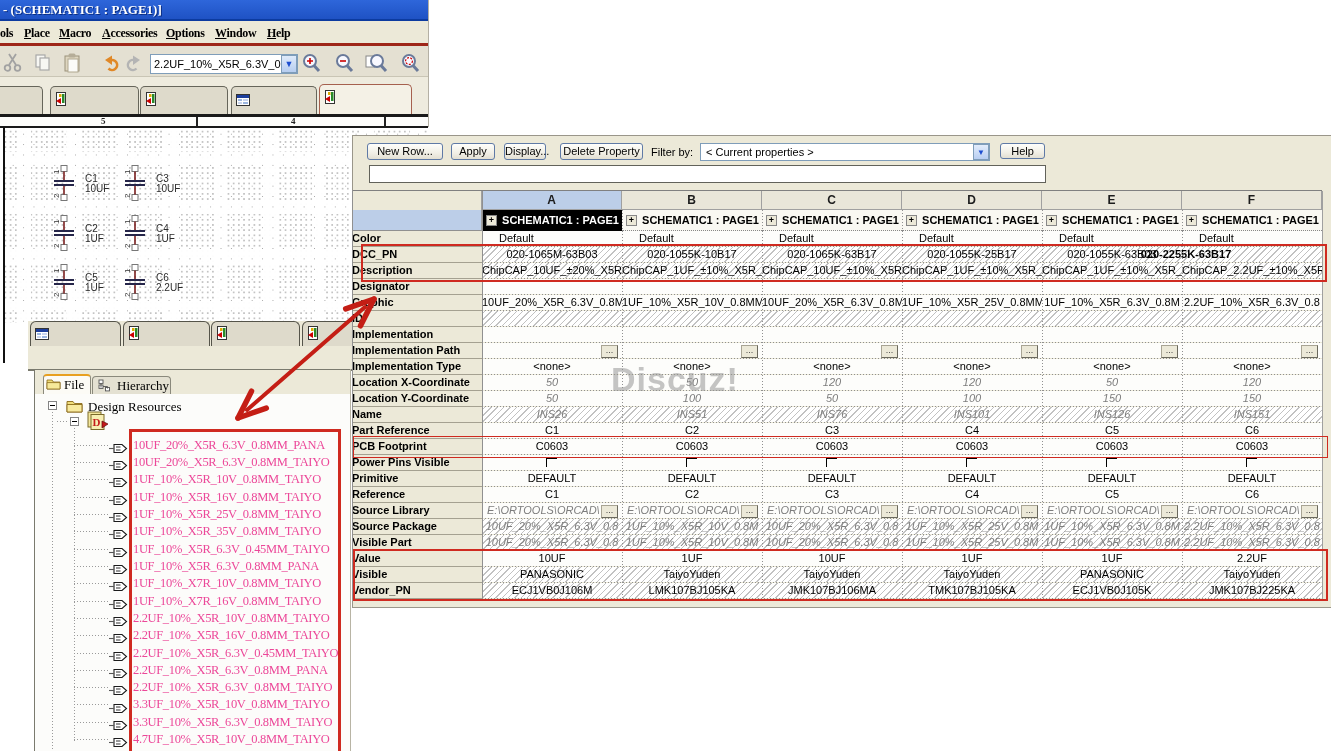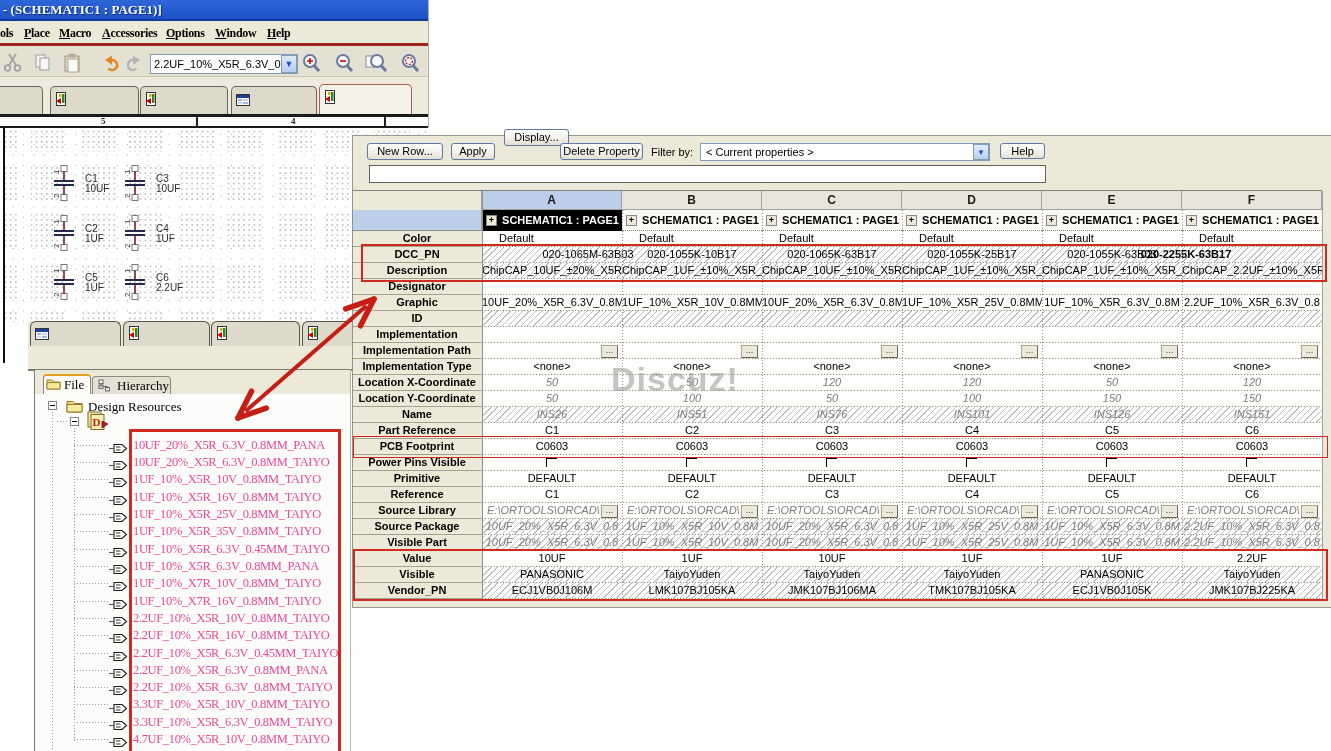--- a/index.html
+++ b/index.html
@@ -2,21 +2,21 @@
 <html><head><meta charset="utf-8"><style>
 *{margin:0;padding:0;box-sizing:border-box}
 html,body{width:1331px;height:751px;overflow:hidden;background:#fff;position:relative;
  font-family:"Liberation Sans",sans-serif;}
 .ab{position:absolute}
 .ser{font-family:"Liberation Serif",serif}
 .hatchbg{background:repeating-linear-gradient(-45deg,#fff 0px,#fff 3.5px,#c2c2c2 3.5px,#c2c2c2 4.5px)}
 .cell{position:absolute;height:16px;line-height:15px;font-size:11px;text-align:center;
  white-space:nowrap;overflow:hidden;color:#000}
 .lblc{position:absolute;left:352px;width:130px;height:16px;line-height:15px;font-size:11px;
- font-weight:bold;text-align:center;background:#ece9d8;border-bottom:1px solid #a5a191;color:#000}
+ font-weight:bold;background:#ece9d8;border-bottom:1px solid #a5a191;color:#000}
 .it{font-style:italic;color:#7d7d7d}
 .dotline-h{position:absolute;height:1px;background-image:repeating-linear-gradient(90deg,#909090 0 1px,transparent 1px 3px)}
 .dotline-v{position:absolute;width:1px;background-image:repeating-linear-gradient(180deg,#909090 0 1px,transparent 1px 3px)}
 .treedot-v{position:absolute;width:1px;background-image:repeating-linear-gradient(180deg,#9a9a9a 0 1px,transparent 1px 3px)}
 .treedot-h{position:absolute;height:1px;background-image:repeating-linear-gradient(90deg,#9a9a9a 0 1px,transparent 1px 3px)}
 .redbox{position:absolute;border:2px solid #cf2a20}
 .xpbtn{position:absolute;height:17px;border:1px solid #5f7aa6;border-radius:3px;
  background:linear-gradient(180deg,#fefefb,#f1efe6 60%,#e2dfd2);font-size:11px;line-height:15px;
  text-align:center;color:#000}
 .tab1{position:absolute;top:86px;height:28px;background:#dedacb;border:1px solid #66655a;
@@ -404,21 +404,21 @@
 <div class="treedot-h" style="left:74px;top:739px;width:36px"></div>
 <div class="ab" style="left:109px;top:734px"><svg width="19" height="11" viewBox="0 0 19 11">
       <path d="M0,5.5 h4.5" stroke="#555" stroke-width="1.1"></path>
 <path d="M5,1.5 h8 l4.5,4 l-4.5,4 h-8 z" fill="#fff" stroke="#1a1a1a" stroke-width="1.1"></path>
 <path d="M7,4 h4.5 M7,7 h4.5" stroke="#1a1a1a" stroke-width="0.9"></path>
     </svg></div>
 <div class="titem" style="top:731px">4.7UF_10%_X5R_10V_0.8MM_TAIYO</div>
 <div class="ab" style="left:352px;top:135px;width:979px;height:473px;background:#ece9d8;border-left:1px solid #9a968a;border-top:1px solid #9a968a;border-bottom:1px solid #9a968a"></div>
 <div class="xpbtn" style="left:367px;top:143px;width:76px">New Row...</div>
 <div class="xpbtn" style="left:451px;top:143px;width:44px">Apply</div>
-<div class="xpbtn" style="left:504px;top:129px;width:65px">Display...</div>
+<div class="xpbtn" style="left:504px;top:143px;width:42px">Display...</div>
 <div class="xpbtn" style="left:560px;top:143px;width:83px">Delete Property</div>
 <div class="ab" style="left:651px;top:146px;font-size:11px">Filter by:</div>
 <div class="ab" style="left:700px;top:143px;width:290px;height:18px;background:#fff;border:1px solid #7f9db9;font-size:11px;line-height:16px;padding-left:5px;white-space:nowrap">&lt; Current properties &gt;</div>
 <div class="ab" style="left:973px;top:144px;width:16px;height:16px;background:linear-gradient(180deg,#e2ecfb,#b8cef2);border:1px solid #7f9db9;color:#1d4ed0;font-size:8px;line-height:15px;text-align:center">▼</div>
 <div class="xpbtn" style="left:1000px;top:143px;width:45px;height:16px;line-height:14px">Help</div>
 <div class="ab" style="left:369px;top:165px;width:677px;height:18px;background:#fff;border:1px solid #62625a"></div>
 <div class="ab" style="left:352px;top:190px;width:970px;height:1px;background:#808080"></div>
 <div class="ab" style="left:352px;top:191px;width:130px;height:19px;background:#ece9d8;border-right:1px solid #a0a0a0"></div>
 <div class="ab" style="left:482px;top:191px;width:140px;height:19px;background:#bccee8;border-right:1px solid #a0a0a0;border-bottom:1px solid #a0a0a0;font-weight:bold;font-size:12px;text-align:center;line-height:19px;color:#1c1c1c">A</div>
 <div class="ab" style="left:622px;top:191px;width:140px;height:19px;background:#e9e6d9;border-right:1px solid #a0a0a0;border-bottom:1px solid #a0a0a0;font-weight:bold;font-size:12px;text-align:center;line-height:19px;color:#1c1c1c">B</div>
@@ -444,21 +444,21 @@
 <div class="dotline-h" style="left:482px;top:246px;width:840px"></div>
 <div class="cell" style="left:482px;top:231px;width:140px;text-align:left;padding-left:17px;">Default</div>
 <div class="cell" style="left:622px;top:231px;width:140px;text-align:left;padding-left:17px;">Default</div>
 <div class="cell" style="left:762px;top:231px;width:140px;text-align:left;padding-left:17px;">Default</div>
 <div class="cell" style="left:902px;top:231px;width:140px;text-align:left;padding-left:17px;">Default</div>
 <div class="cell" style="left:1042px;top:231px;width:140px;text-align:left;padding-left:17px;">Default</div>
 <div class="cell" style="left:1182px;top:231px;width:140px;text-align:left;padding-left:17px;">Default</div>
 <div class="lblc" style="top:247px">DCC_PN</div>
 <div class="ab hatchbg" style="left:482px;top:247px;width:840px;height:15px"></div>
 <div class="dotline-h" style="left:482px;top:262px;width:840px"></div>
-<div class="cell" style="left:482px;top:247px;width:140px;margin-left:36px;">020-1065M-63B03</div>
+<div class="cell" style="left:482px;top:247px;width:140px;">020-1065M-63B03</div>
 <div class="cell" style="left:622px;top:247px;width:140px;">020-1055K-10B17</div>
 <div class="cell" style="left:762px;top:247px;width:140px;">020-1065K-63B17</div>
 <div class="cell" style="left:902px;top:247px;width:140px;">020-1055K-25B17</div>
 <div class="cell" style="left:1042px;top:247px;width:140px;">020-1055K-63B03</div>
 <div class="cell" style="left:1116px;top:247px;width:140px;font-weight:bold;">020-2255K-63B17</div>
 <div class="lblc" style="top:263px">Description</div>
 <div class="ab hatchbg" style="left:482px;top:263px;width:840px;height:15px"></div>
 <div class="dotline-h" style="left:482px;top:278px;width:840px"></div>
 <div class="cell" style="left:482px;top:263px;width:140px;">ChipCAP_10UF_±20%_X5R</div>
 <div class="cell" style="left:622px;top:263px;width:140px;">ChipCAP_1UF_±10%_X5R_</div>

